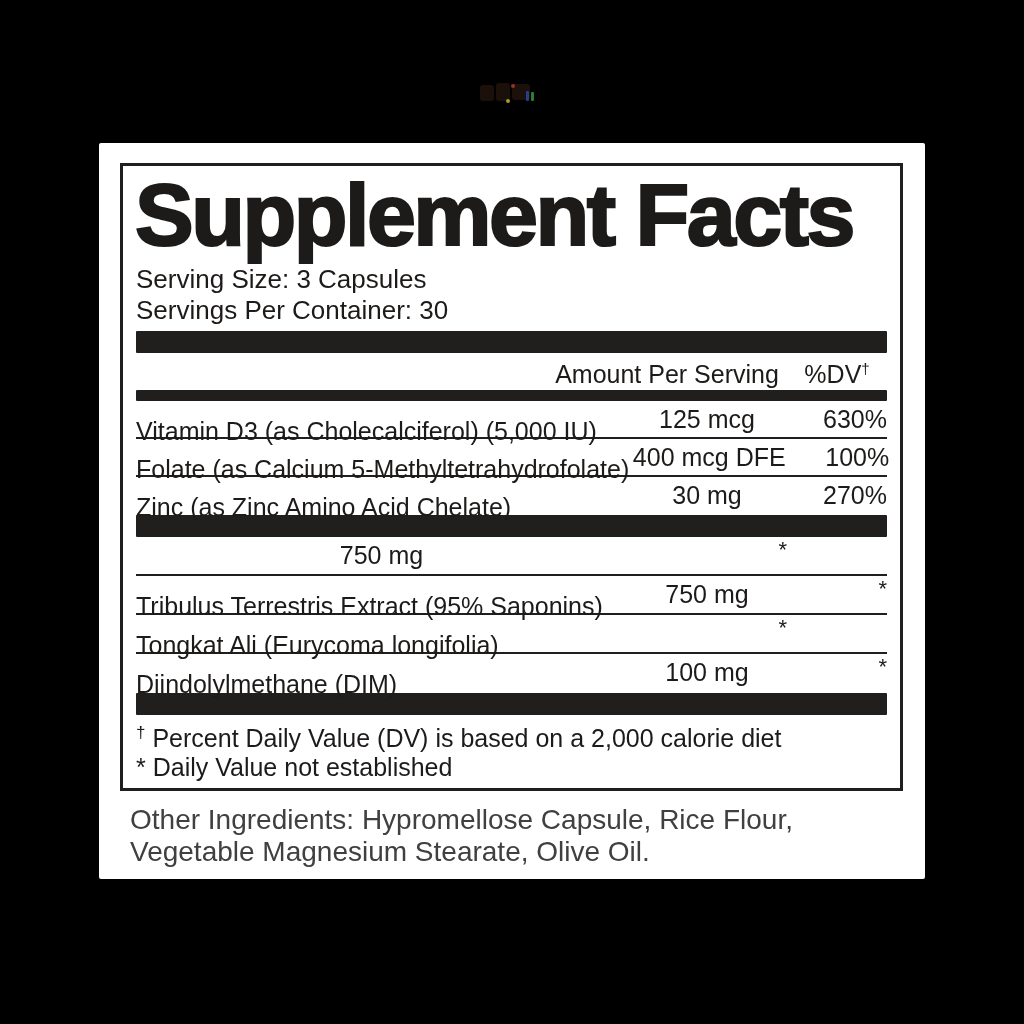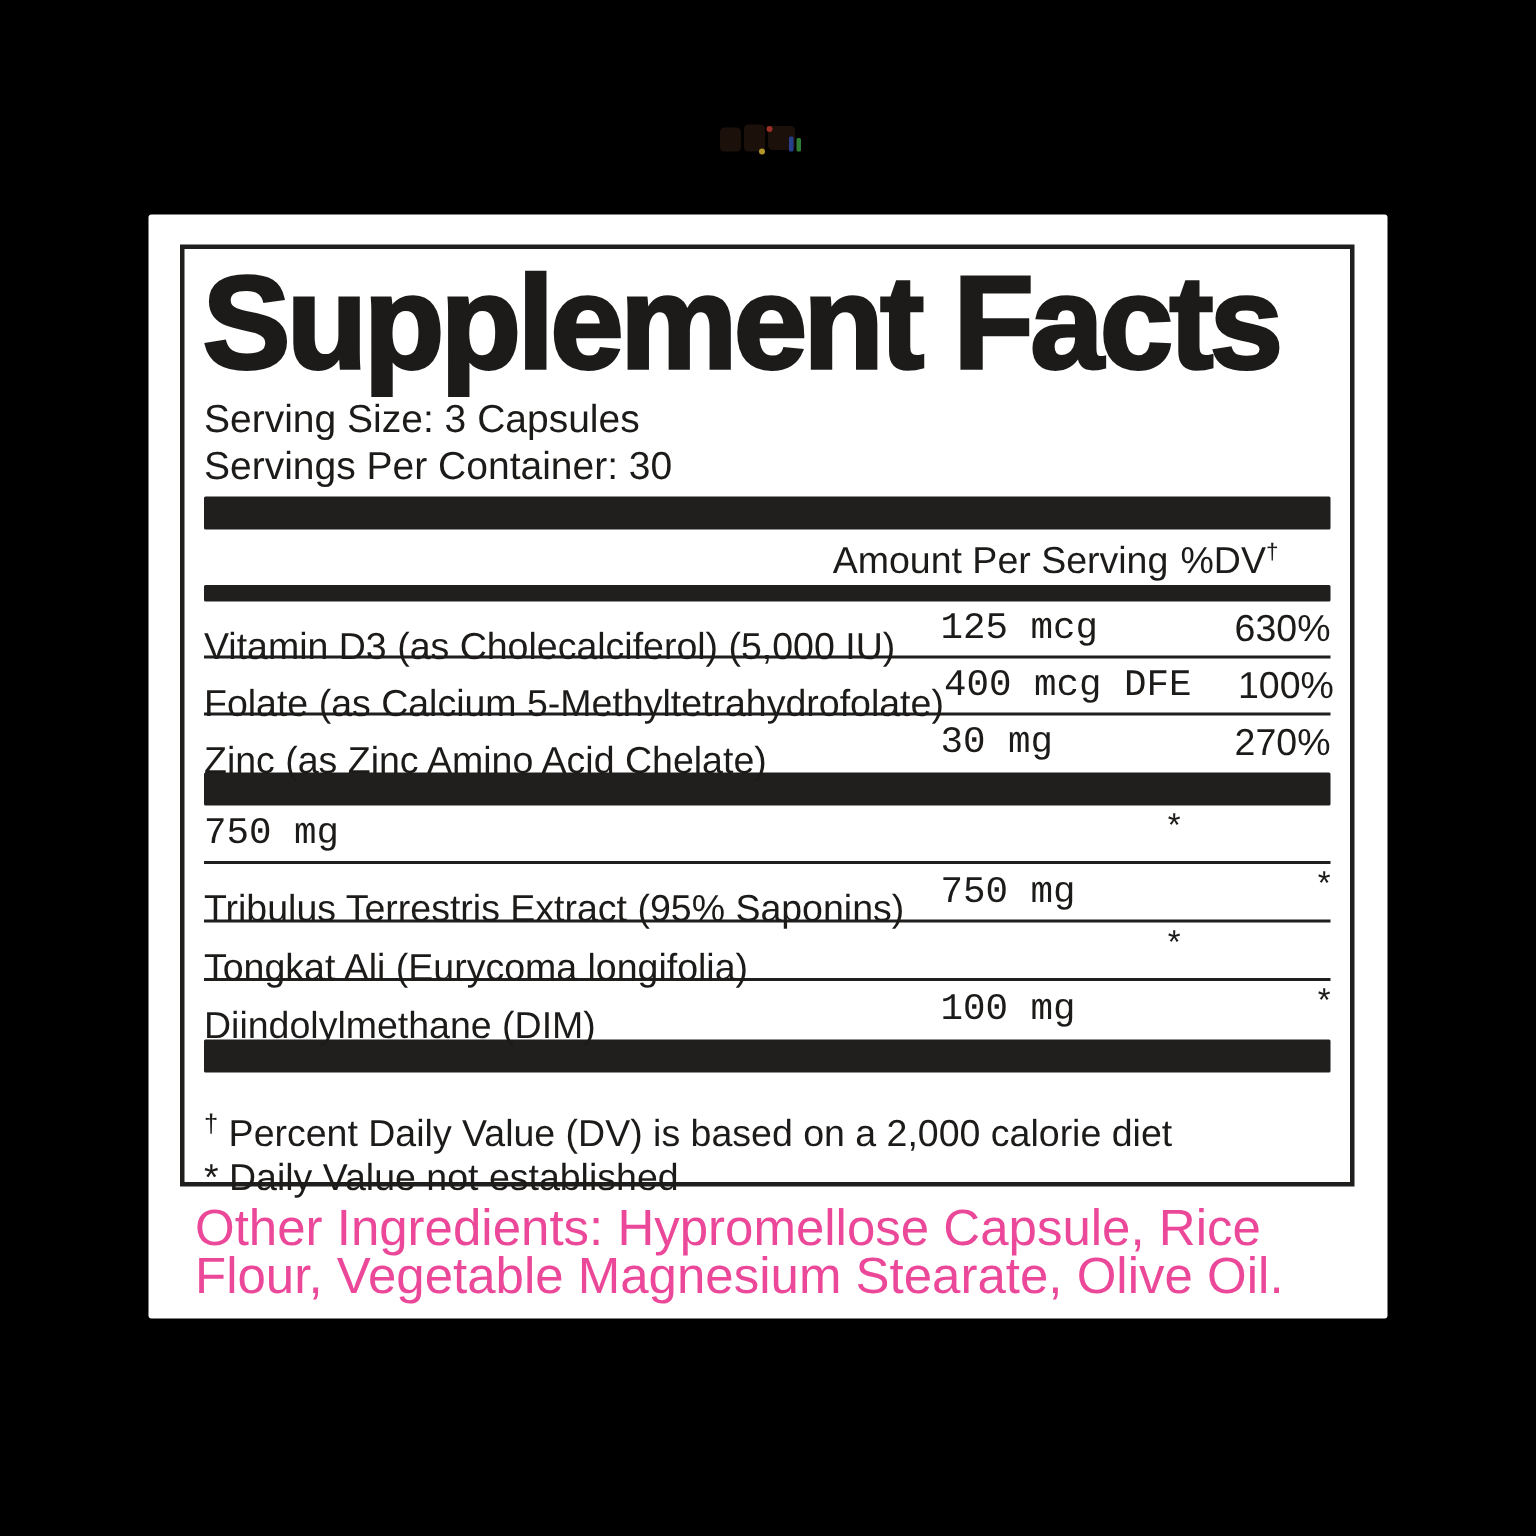--- a/index.html
+++ b/index.html
@@ -77,61 +77,61 @@
   .bar-4 { margin-top: 0; }
 
   .header-row {
     display: grid;
     grid-template-columns: 1fr 240px 100px;
     font-size: 25px;
     line-height: 31px;
     margin-top: 6px;
   }
   .header-amount { text-align: center; }
-  .header-dv { text-align: left; }
+  .header-dv { text-align: center; }
   sup.dagger {
     font-size: 15px;
     line-height: 0;
     vertical-align: super;
   }
 
   .t-row {
     display: grid;
     grid-template-columns: 1fr 160px 100px;
     align-items: start;
     height: 38px;
     box-sizing: border-box;
     font-size: 25px;
     line-height: 36px;
   }
   .rows-botanical .t-row { height: 39px; line-height: 37px; }
   .t-row.rule { border-bottom: 2.5px solid #211e1e; }
   .cell-name { text-align: left; white-space: nowrap; margin-top: 12px; }
-  .cell-amount { text-align: left; white-space: nowrap; font-family: Liberation Mono, monospace; }
+  .cell-amount { text-align: center; white-space: nowrap; }
   .cell-dv { text-align: right; white-space: nowrap; }
   .cell-dv.star { font-size: 22px; line-height: 26px; }
 
-  .footnotes { margin-top: 27px; }
+  .footnotes { margin-top: 9px; }
   .footnote {
     font-size: 25px;
     line-height: 29px;
     color: #1d1b19;
   }
   .fn-symbol-dagger {
     font-size: 17px;
     vertical-align: super;
     line-height: 0;
   }
 
   .other-ingredients {
     position: absolute; left: 31px; top: 661px;
     width: 730px;
-    font-size: 34px;
+    font-size: 28px;
     line-height: 31.5px;
-    color: #ec4899;
+    color: #404040;
   }
 </style>
 </head>
 <body>
 
 <div class="page">
 
   <div class="watermark">
     <span class="wm-blob wm-b1"></span>
     <span class="wm-blob wm-b2"></span>

